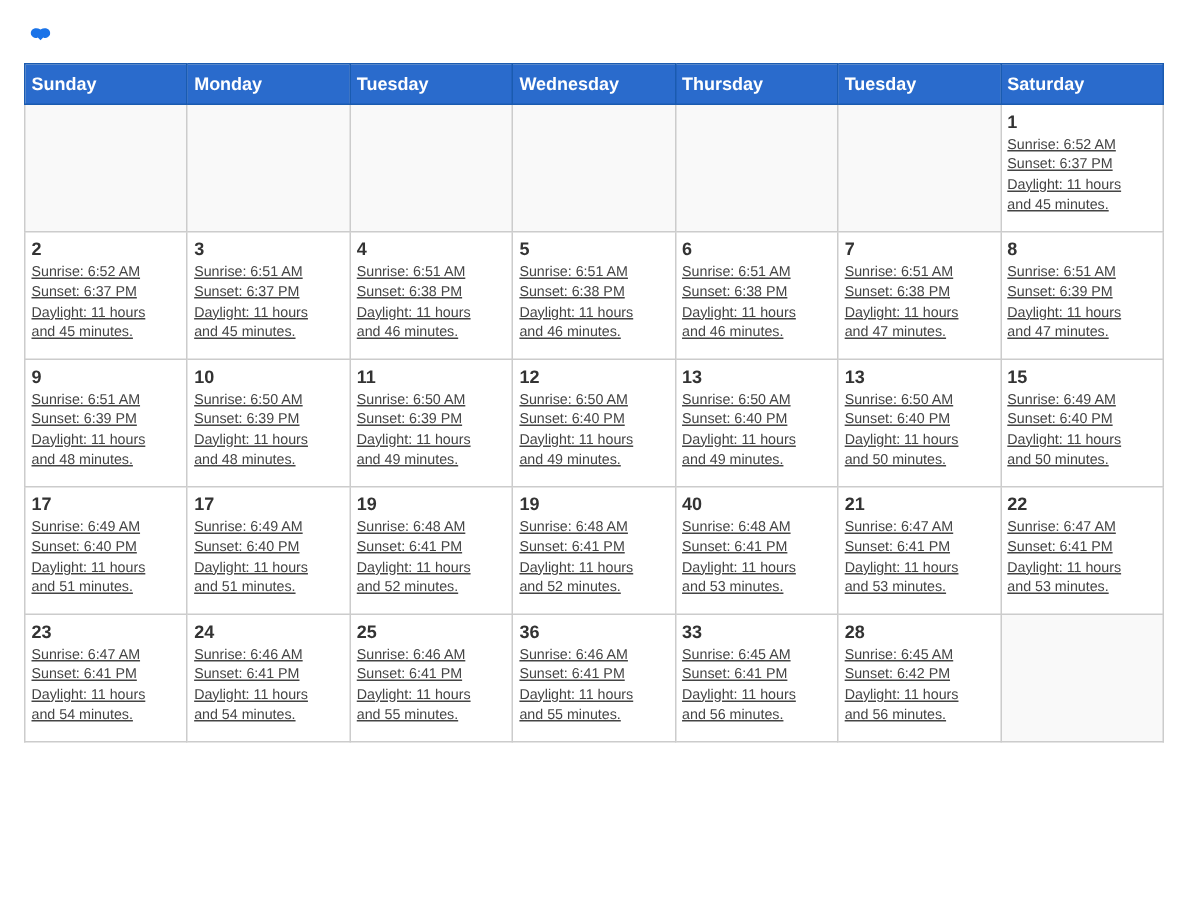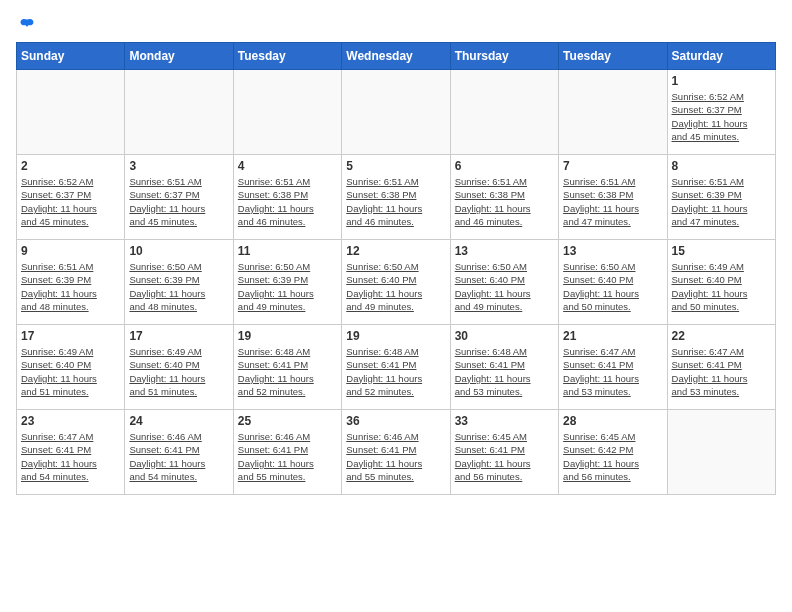--- a/index.html
+++ b/index.html
@@ -257,21 +257,21 @@
 and 52 minutes.</div>
         </td>
         <td>
           <span class="day-num">19</span>
           <div class="cell-info" style="white-space: pre-line;">Sunrise: 6:48 AM
 Sunset: 6:41 PM
 Daylight: 11 hours
 and 52 minutes.</div>
         </td>
         <td>
-          <span class="day-num">30</span>
+          <span class="day-num">40</span>
           <div class="cell-info" style="white-space: pre-line;">Sunrise: 6:48 AM
 Sunset: 6:41 PM
 Daylight: 11 hours
 and 53 minutes.</div>
         </td>
         <td>
           <span class="day-num">21</span>
           <div class="cell-info" style="white-space: pre-line;">Sunrise: 6:47 AM
 Sunset: 6:41 PM
 Daylight: 11 hours

